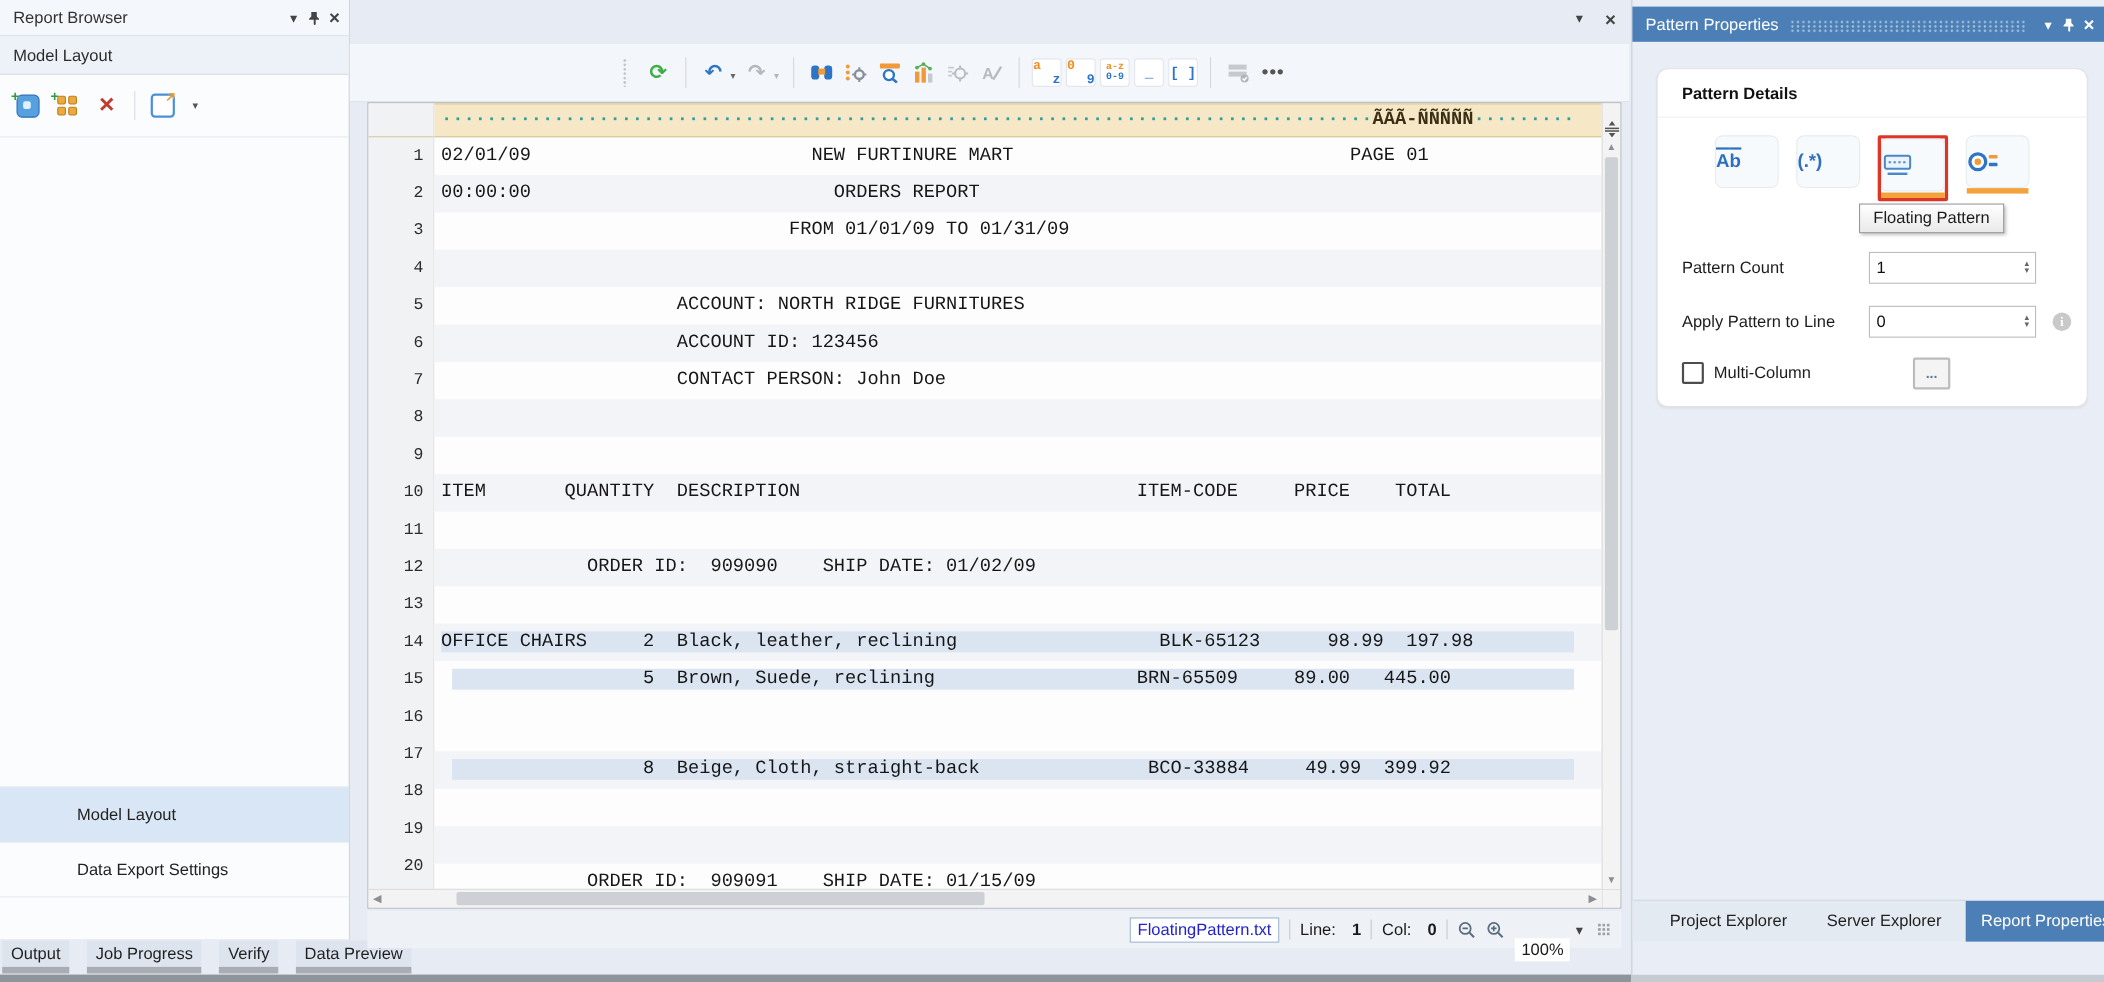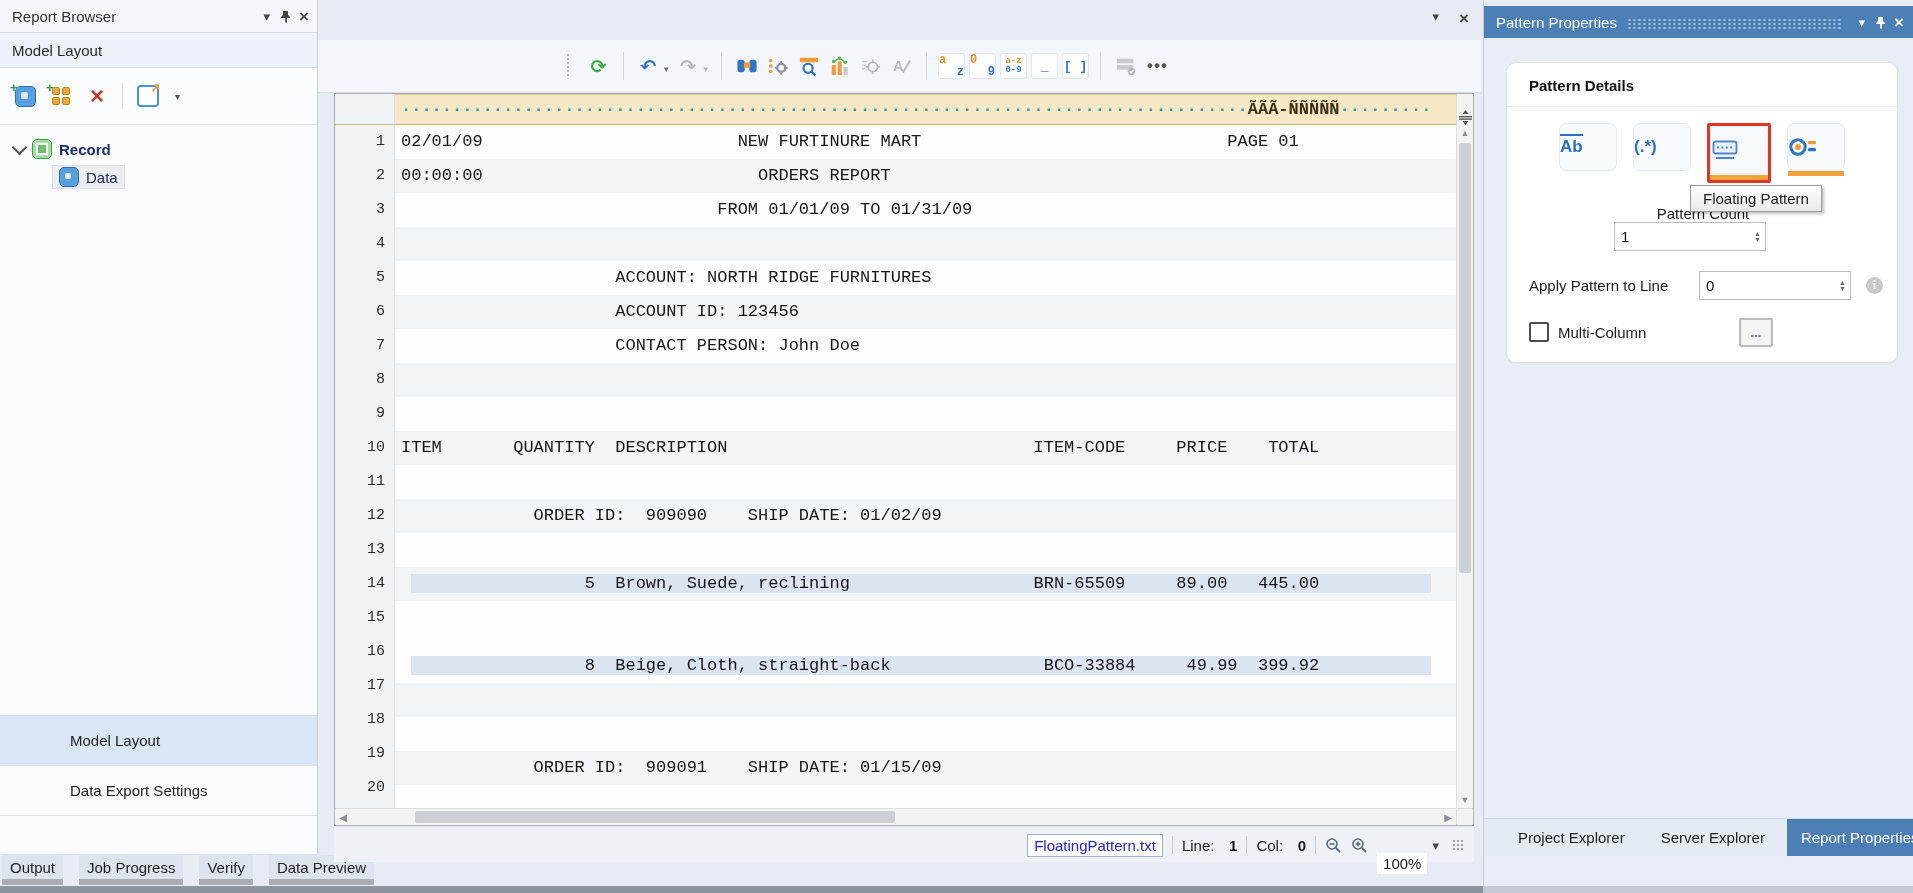--- a/index.html
+++ b/index.html
@@ -162,33 +162,20 @@
     </span>
     <span class="lpt-ico">
       <span class="red-x">×</span>
     </span>
     <span class="vsep"></span>
     <span class="lpt-ico">
       <span class="export-sq"></span>
     </span>
     <span class="caret">▾</span>
   </div>
-  <div id="lp-tree">
-    <div class="tree-row">
-      <span class="chev"></span>
-      <span class="node-ico rec"></span>
-      <span class="tree-label bold">Record</span>
-    </div>
-    <div class="tree-row" style="padding-left:52px;">
-      <span class="data-sel" style="display:flex;align-items:center;gap:7px;">
-        <span class="node-ico dat"></span>
-        <span class="tree-label">Data</span>
-      </span>
-    </div>
-  </div>
   <div id="lp-bottom">
     <div class="lpb-row active">
       <span>Model Layout</span>
     </div>
     <div class="lpb-row">
       <span>Data Export Settings</span>
     </div>
     <div class="lpb-row empty"></div>
   </div>
 </div>
@@ -345,20 +332,21 @@
         <div class="docline" style="padding-left: 6px;"> </div>
         <div class="docline" style="padding-left: 6px;">                     ACCOUNT: NORTH RIDGE FURNITURES</div>
         <div class="docline" style="padding-left: 6px;">                     ACCOUNT ID: 123456</div>
         <div class="docline" style="padding-left: 6px;">                     CONTACT PERSON: John Doe</div>
         <div class="docline" style="padding-left: 6px;"> </div>
         <div class="docline" style="padding-left: 6px;"> </div>
         <div class="docline" style="padding-left: 6px;">ITEM       QUANTITY  DESCRIPTION                              ITEM-CODE     PRICE    TOTAL</div>
         <div class="docline" style="padding-left: 6px;"> </div>
         <div class="docline" style="padding-left: 6px;">             ORDER ID:  909090    SHIP DATE: 01/02/09</div>
         <div class="docline" style="padding-left: 6px;"> </div>
+        <div class="docline" style="padding-left: 6px;"><span class="hl">OFFICE CHAIRS     2  Black, leather, reclining                  BLK-65123      98.99  197.98         </span></div>
         <div class="docline" style="padding-left: 6px;"> <span class="hl">                 5  Brown, Suede, reclining                  BRN-65509     89.00   445.00           </span></div>
         <div class="docline" style="padding-left: 6px; margin-top: 48px;"> <span class="hl">                 8  Beige, Cloth, straight-back               BCO-33884     49.99  399.92           </span></div>
         <div class="docline" style="padding-left: 6px;"> </div>
         <div class="docline" style="padding-left: 6px;"> </div>
         <div class="docline" style="padding-left: 6px;">             ORDER ID:  909091    SHIP DATE: 01/15/09</div>
         <div class="docline" style="padding-left: 6px;"> </div>
       </div>
     <div id="vscroll">
       <div class="scr-btn" style="top:0;">▲</div>
       <div id="vthumb"></div>
@@ -434,21 +422,21 @@
           <circle cx="10" cy="11" r="7.2" fill="#fff" stroke="#2e75c8" stroke-width="3"></circle>
           <circle cx="10" cy="11" r="3" fill="#f09a3a"></circle>
           <rect x="20" y="5" width="8" height="3.2" rx="1" fill="#f09a3a"></rect>
           <rect x="20" y="12" width="8" height="3.2" rx="1" fill="#2e75c8"></rect>
         </svg>
         <span class="ubar"></span>
       </div>
       <div id="tooltip">Floating Pattern</div>
     </div>
 
-    <div class="fieldrow" style="margin-top:22px;flex-direction:column;">
+    <div class="fieldrow" style="margin-top:46px;">
       <span class="flabel">Pattern Count</span>
       <span class="spin">
         <span class="val">1</span>
         <span class="arrows">▲<br>▼</span>
       </span>
     </div>
 
     <div class="fieldrow">
       <span class="flabel">Apply Pattern to Line</span>
       <span class="spin">

